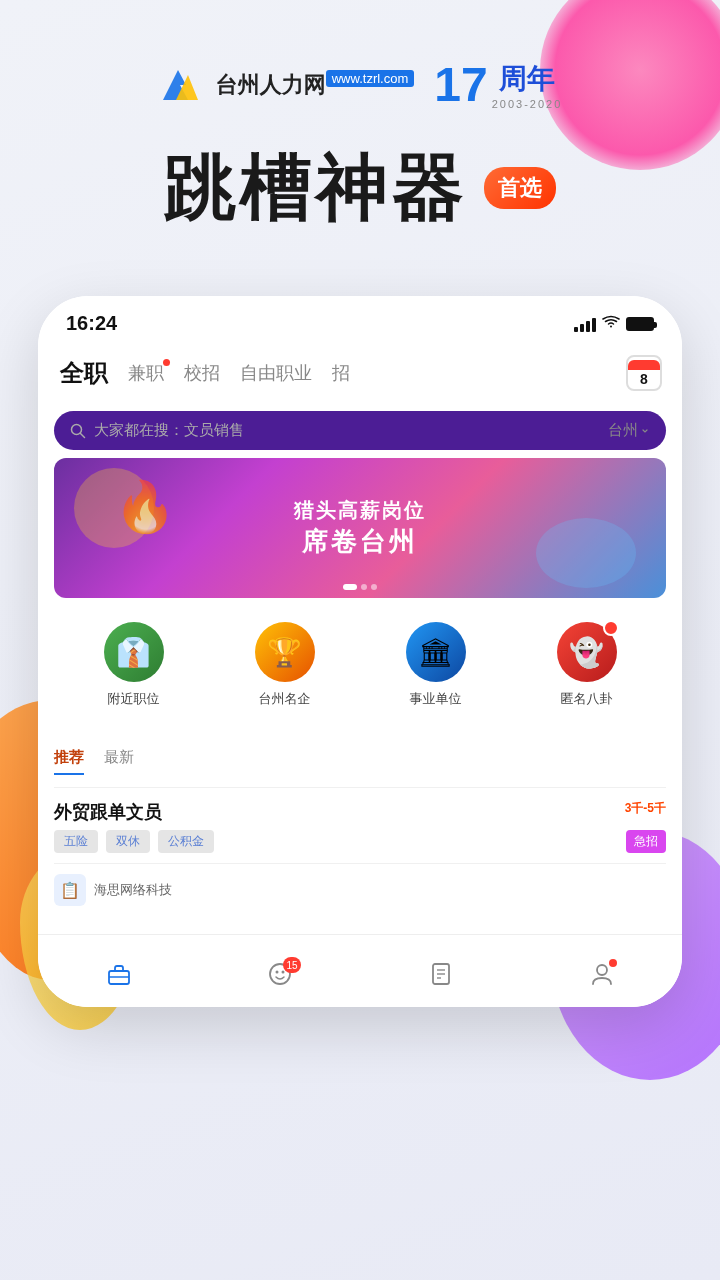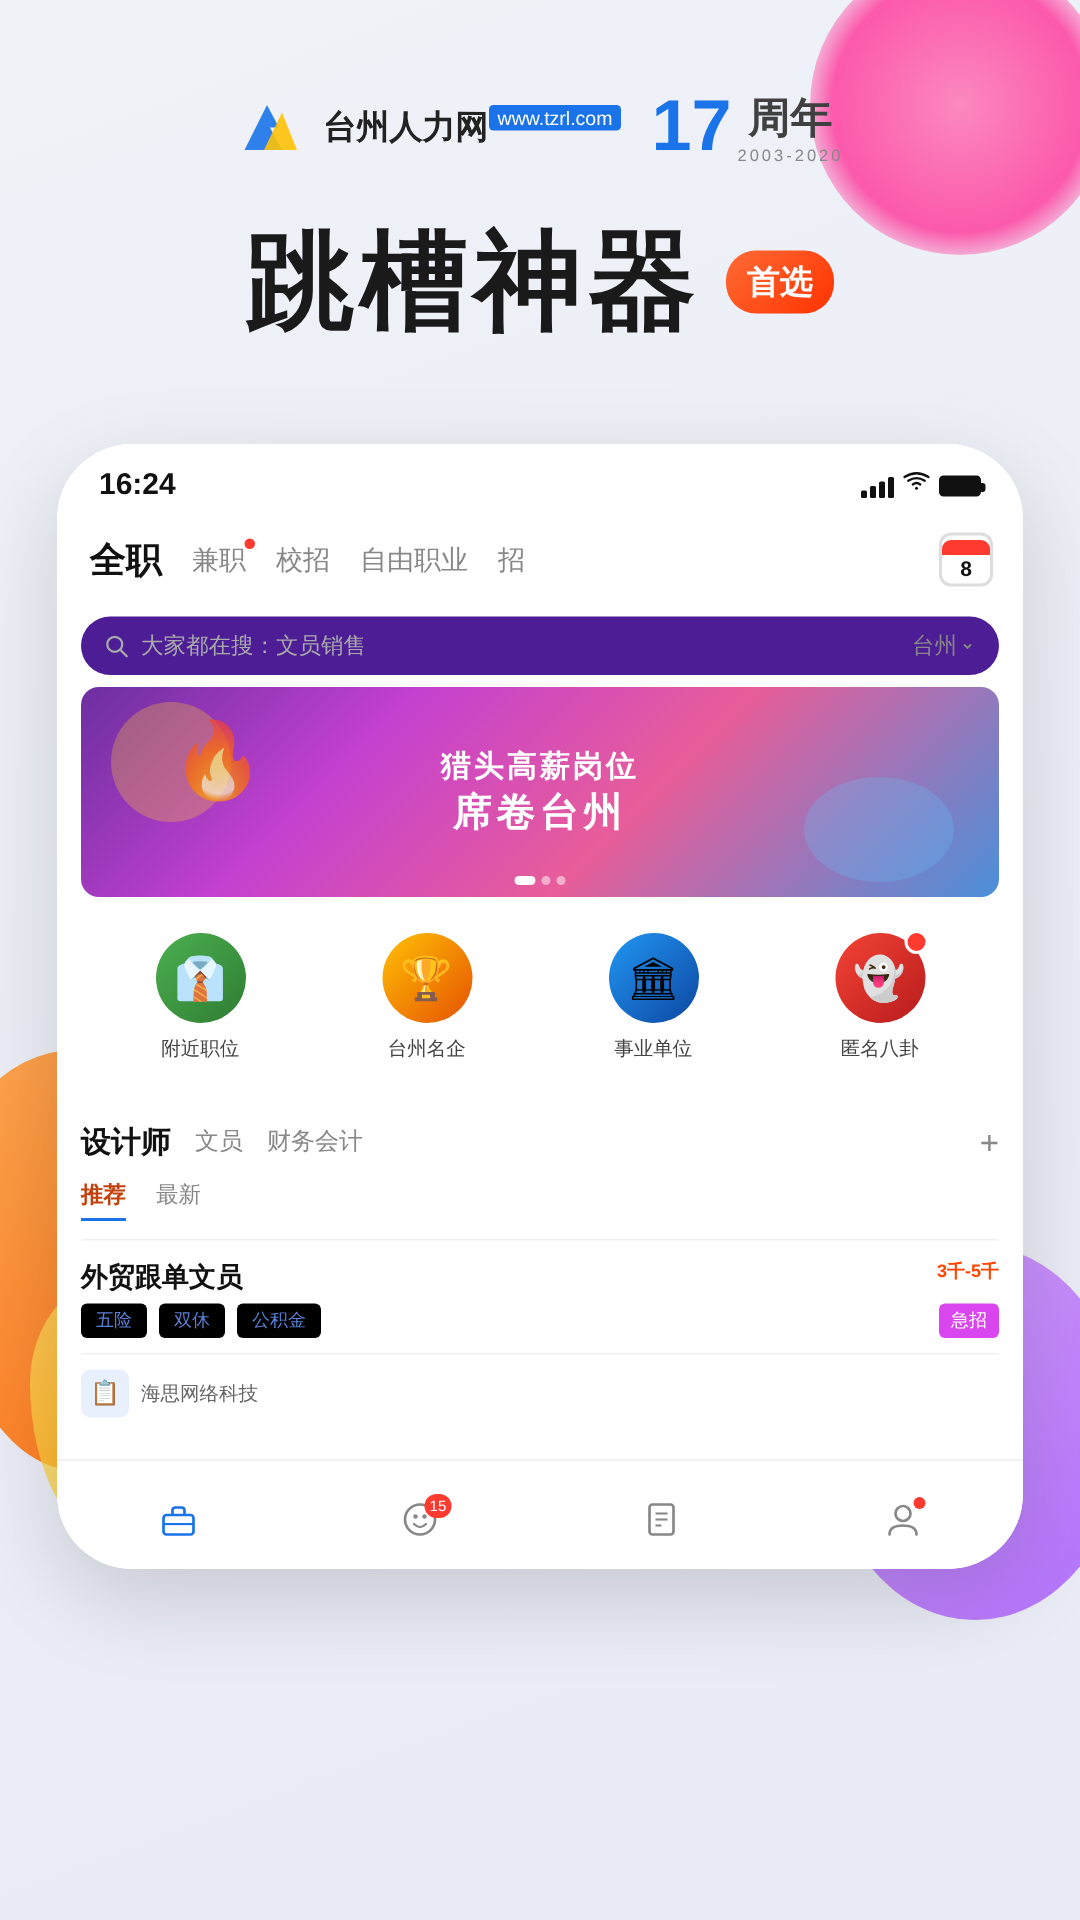--- a/index.html
+++ b/index.html
@@ -105,21 +105,21 @@
 
     .anniversary-text {
       display: flex;
       flex-direction: column;
       margin-left: 4px;
     }
 
     .anniversary-zhou {
       font-size: 28px;
       font-weight: 800;
-      color: #404040;
+      color: #1d4ed8;
     }
 
     .anniversary-year {
       font-size: 11px;
       color: #888;
       letter-spacing: 2px;
     }
 
     .hero-title-area {
       display: flex;
@@ -497,21 +497,21 @@
     }
 
     .job-tags {
       display: flex;
       gap: 8px;
       align-items: center;
       margin-bottom: 10px;
     }
 
     .job-tag {
-      background: #000000;
+      background: #e5e5e5;
       color: #5a7fd4;
       font-size: 12px;
       padding: 3px 10px;
       border-radius: 4px;
     }
 
     .urgent-badge {
       background: #d946ef;
       color: white;
       font-size: 12px;
@@ -724,26 +724,20 @@
         <div class="icon-circle icon-red" style="position:relative;">
           <span>👻</span>
           <div class="icon-notif"></div>
         </div>
         <span class="icon-label">匿名八卦</span>
       </div>
     </div>
 
     <div class="job-section">
 
-      <div class="job-categories">
-        <span class="job-cat active">设计师</span>
-        <span class="job-cat">文员</span>
-        <span class="job-cat">财务会计</span>
-        <span class="job-cat-add">+</span>
-      </div>
 
       <div class="job-tabs">
         <span class="job-tab active">推荐</span>
         <span class="job-tab">最新</span>
       </div>
 
       <div class="divider"></div>
 
       <div class="job-listing">
         <div class="job-header">

